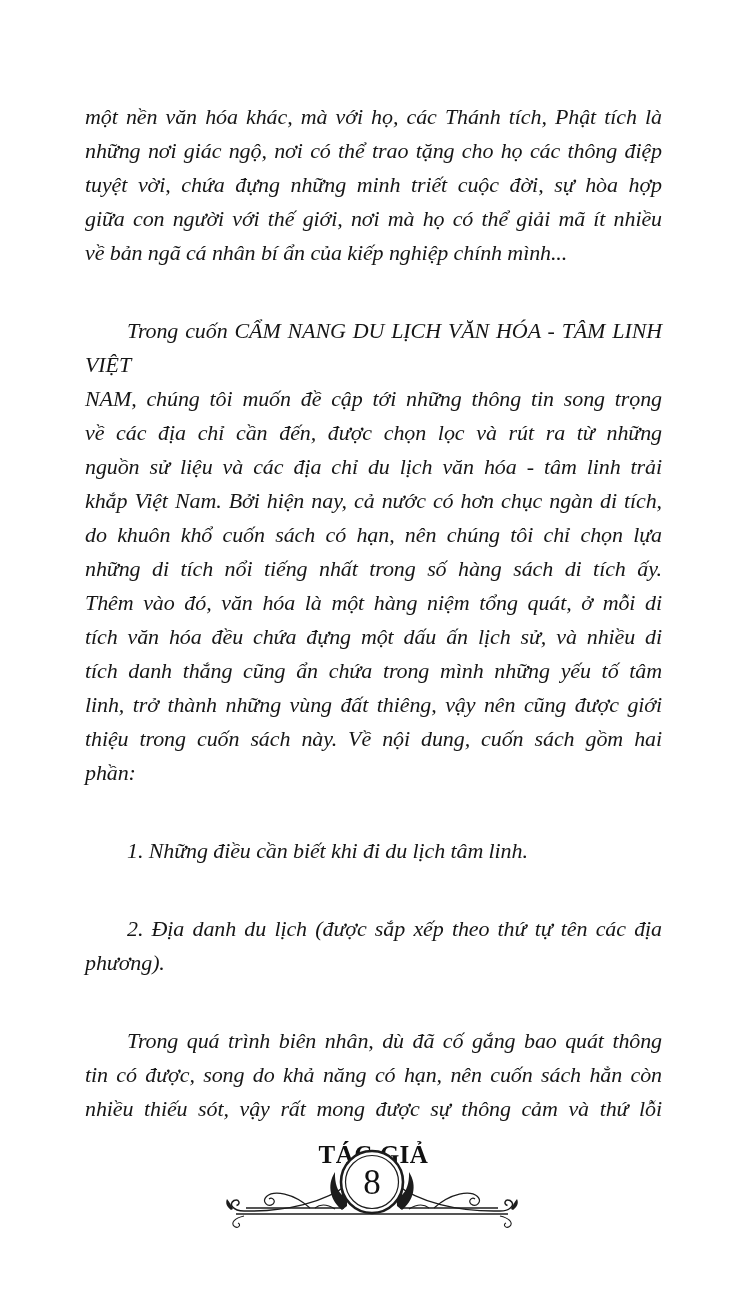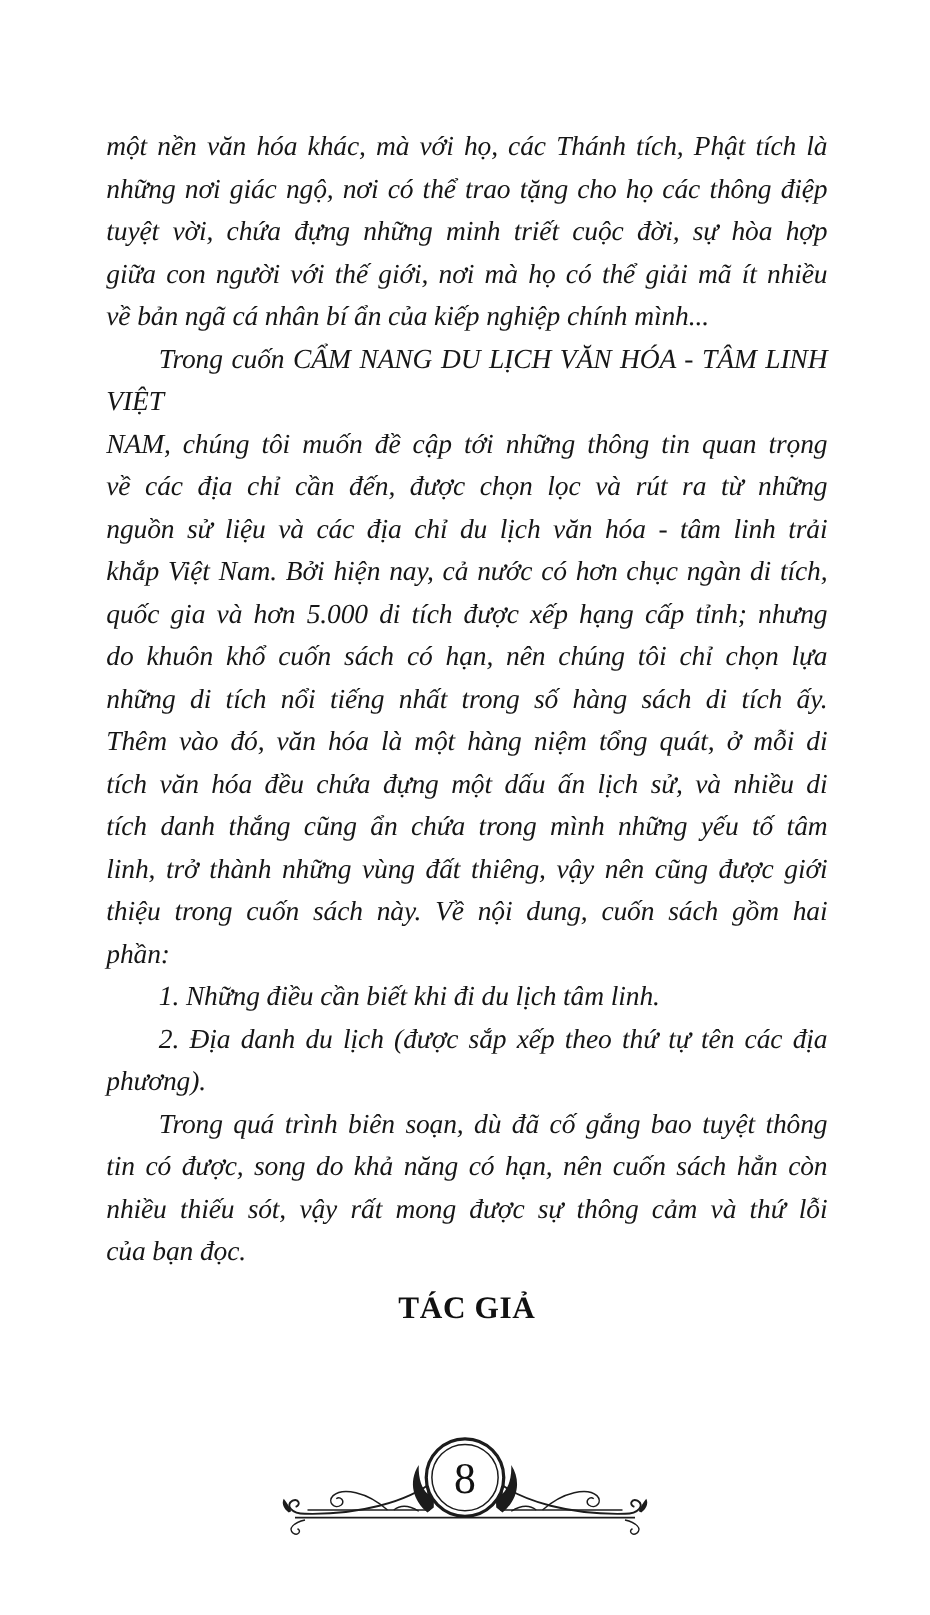--- a/index.html
+++ b/index.html
@@ -18,21 +18,21 @@
   .ln{
     font-size:22px;
     line-height:34px;
     letter-spacing:-0.1px;
     text-align:justify;
     text-align-last:justify;
     text-justify:inter-word;
     white-space:normal;
   }
   .ln.last{text-align-last:left;}
-  .ln.indent{text-indent:42px;}
+  .ln.indent{text-indent:42px;margin-top:44px;}
   .signature{
     margin-top:14px;
     font-style:normal;
     font-weight:bold;
     font-size:25px;
     line-height:30px;
     text-align:center;
     letter-spacing:0.5px;
     color:#111111;
   }
@@ -57,49 +57,47 @@
     <div class="para">
       <div class="ln">một nền văn hóa khác, mà với họ, các Thánh tích, Phật tích là</div>
       <div class="ln">những nơi giác ngộ, nơi có thể trao tặng cho họ các thông điệp</div>
       <div class="ln">tuyệt vời, chứa đựng những minh triết cuộc đời, sự hòa hợp</div>
       <div class="ln">giữa con người với thế giới, nơi mà họ có thể giải mã ít nhiều</div>
       <div class="ln last">về bản ngã cá nhân bí ẩn của kiếp nghiệp chính mình...</div>
     </div>
 
     <div class="para">
       <div class="ln indent">Trong cuốn CẨM NANG DU LỊCH VĂN HÓA - TÂM LINH VIỆT</div>
-      <div class="ln">NAM, chúng tôi muốn đề cập tới những thông tin quan trọng</div>
+      <div class="ln">NAM, chúng tôi muốn đề cập tới những thông tin song trọng</div>
       <div class="ln">về các địa chỉ cần đến, được chọn lọc và rút ra từ những</div>
       <div class="ln">nguồn sử liệu và các địa chỉ du lịch văn hóa - tâm linh trải</div>
       <div class="ln">khắp Việt Nam. Bởi hiện nay, cả nước có hơn chục ngàn di tích,</div>
-      <div class="ln">quốc gia và hơn 5.000 di tích được xếp hạng cấp tỉnh; nhưng</div>
       <div class="ln">do khuôn khổ cuốn sách có hạn, nên chúng tôi chỉ chọn lựa</div>
       <div class="ln">những di tích nổi tiếng nhất trong số hàng sách di tích ấy.</div>
       <div class="ln">Thêm vào đó, văn hóa là một hàng niệm tổng quát, ở mỗi di</div>
       <div class="ln">tích văn hóa đều chứa đựng một dấu ấn lịch sử, và nhiều di</div>
       <div class="ln">tích danh thắng cũng ẩn chứa trong mình những yếu tố tâm</div>
       <div class="ln">linh, trở thành những vùng đất thiêng, vậy nên cũng được giới</div>
       <div class="ln">thiệu trong cuốn sách này. Về nội dung, cuốn sách gồm hai</div>
       <div class="ln last">phần:</div>
     </div>
 
     <div class="para">
       <div class="ln last indent">1. Những điều cần biết khi đi du lịch tâm linh.</div>
     </div>
 
     <div class="para">
       <div class="ln indent">2. Địa danh du lịch (được sắp xếp theo thứ tự tên các địa</div>
       <div class="ln last">phương).</div>
     </div>
 
     <div class="para">
-      <div class="ln indent">Trong quá trình biên soạn, dù đã cố gắng bao tuyệt thông</div>
+      <div class="ln indent">Trong quá trình biên nhân, dù đã cố gắng bao quát thông</div>
       <div class="ln">tin có được, song do khả năng có hạn, nên cuốn sách hẳn còn</div>
       <div class="ln">nhiều thiếu sót, vậy rất mong được sự thông cảm và thứ lỗi</div>
-      <div class="ln last">của bạn đọc.</div>
     </div>
 
   </div>
 
   <div class="signature">TÁC GIẢ</div>
 
   <svg class="ornament" width="300" height="100" viewBox="0 0 300 100" aria-hidden="true">
     <defs>
       <g id="fl">
 

